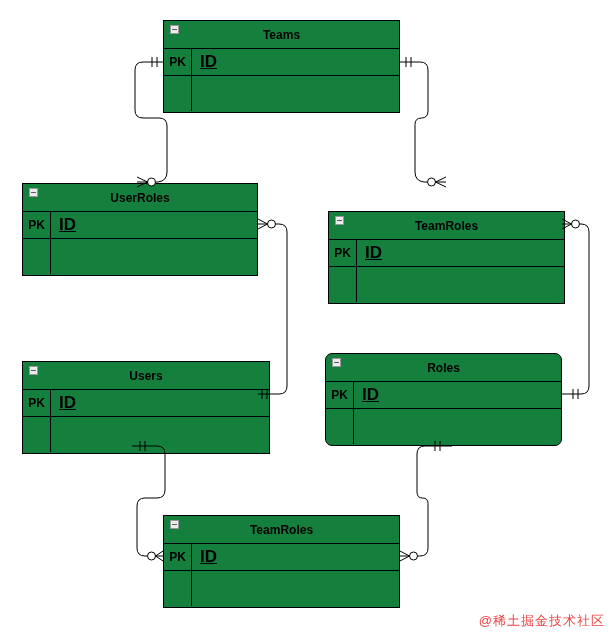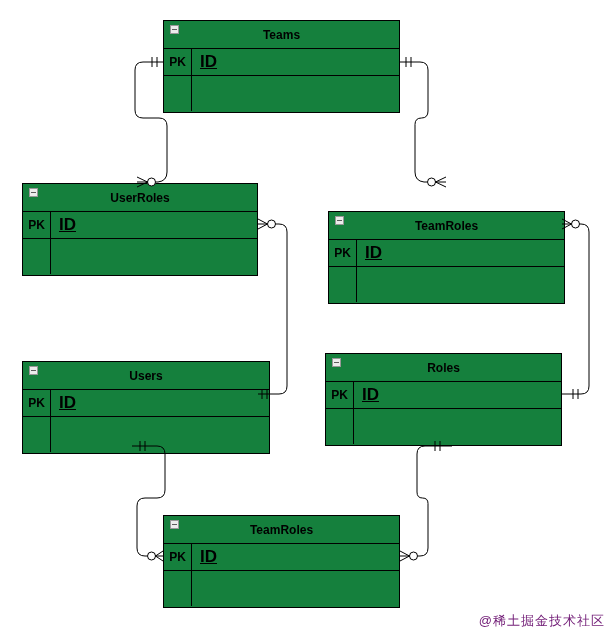--- a/index.html
+++ b/index.html
@@ -14,21 +14,21 @@
     position:absolute;
     width:237px;height:93px;
     border:1px solid #000;
     background:#15803d;
     box-sizing:border-box;
   }
   #entity-teams{left:163px;top:20px;}
   #entity-teamusers{left:22px;top:183px;width:236px;}
   #entity-teamroles{left:328px;top:183px;margin-top:28px;}
   #entity-users{left:22px;top:353px;width:248px;margin-top:8px;}
-  #entity-roles{left:325px;top:353px;}
+  #entity-roles{left:325px;top:353px;border-radius:7px;}
   #entity-userroles{left:163px;top:515px;}
 
   .entity-header{
     position:relative;height:27px;
     border-bottom:1px solid #000;
     display:flex;align-items:center;justify-content:center;
     font-size:12px;font-weight:bold;color:#000;
   }
   .collapse-icon{
     position:absolute;left:6px;top:4px;
@@ -55,21 +55,21 @@
 
   #connector-layer{
     position:absolute;left:0;top:0;width:614px;height:643px;
     pointer-events:none;
   }
   #connector-layer path{stroke:#000;stroke-width:1;fill:none;stroke-linejoin:round;}
   #connector-layer circle{stroke:#000;stroke-width:1;fill:#fff;}
 
   .watermark{
     position:absolute;right:9px;bottom:13px;
-    font-size:13px;color:#701a75;letter-spacing:1px;
+    font-size:13px;color:#ef4444;letter-spacing:1px;
   }
 </style>
 </head>
 <body>
 
 <div id="canvas">
 
   <div class="entity" id="entity-teams">
     <div class="entity-header">
       <span class="collapse-icon"></span>

